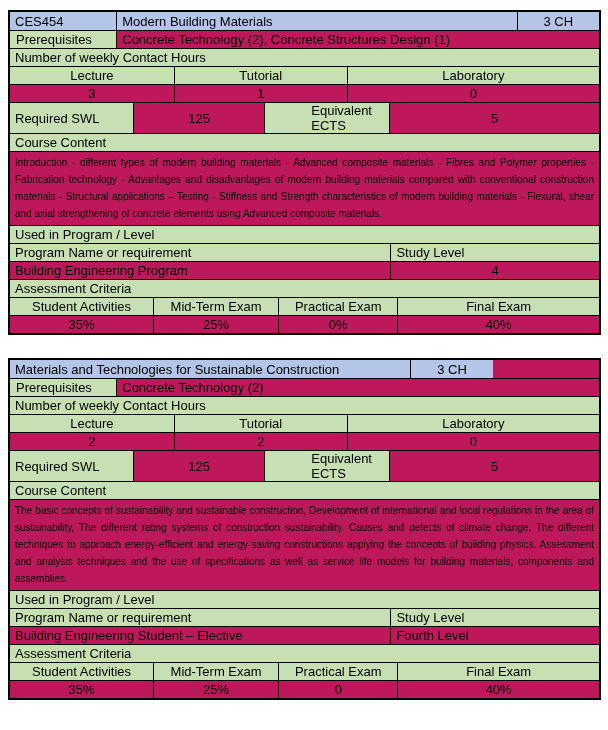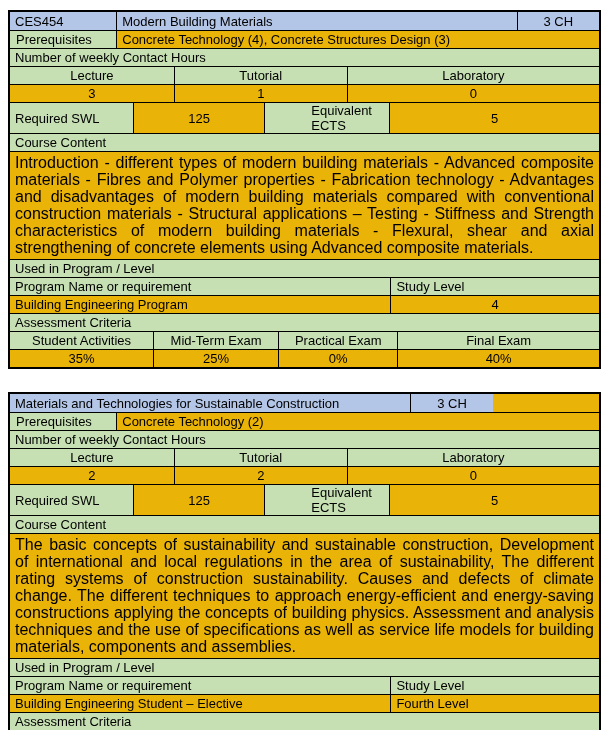--- a/index.html
+++ b/index.html
@@ -7,42 +7,42 @@
     width: 608px; height: 730px;
     background: #ffffff;
     overflow: hidden;
     font-family: "Liberation Sans", sans-serif;
     color: #000000;
   }
   .page { padding-top: 10px; padding-left: 8px; }
   .tbl {
     width: 593px;
     border: 2px solid #000;
-    background: #eab308;
+    background: #be185d;
   }
   .tbl + .tbl { margin-top: 23px; }
   .row { display: flex; min-height: 18px; border-top: 1px solid #000; }
   .row:first-child { border-top: none; }
   .cell {
     display: flex; align-items: center;
     padding: 0 5px;
     font-size: 13px; line-height: 15px;
     border-left: 1px solid #000;
     overflow: hidden;
   }
   .cell:first-child { border-left: none; }
   .center { justify-content: center; text-align: center; }
   .blue  { background: #b4c6e7; }
   .green { background: #c6e0b4; }
   .full { width: 100%; }
   .content-cell {
     display: block;
     width: 100%;
     padding: 2px 5px 3px 5px;
-    font-size: 16px; line-height: 17px;
+    font-size: 10px; line-height: 17px;
     text-align: justify;
   }
   
   .w-code  { width: 18.04%; }
   .w-title { width: 67.96%; }
   .w-ch    { width: 14.00%; }
   
   .w-pre   { width: 18.04%; padding-left: 6px; }
   .w-prev  { width: 81.96%; }
   
@@ -69,21 +69,21 @@
 <div class="page">
 
   <div class="tbl">
     <div class="row">
       <div class="cell blue w-code">CES454</div>
       <div class="cell blue w-title">Modern Building Materials</div>
       <div class="cell blue w-ch center">3 CH</div>
     </div>
     <div class="row">
       <div class="cell green w-pre">Prerequisites</div>
-      <div class="cell w-prev">Concrete Technology (4), Concrete Structures Design (3)</div>
+      <div class="cell w-prev">Concrete Technology (2), Concrete Structures Design (1)</div>
     </div>
     <div class="row">
       <div class="cell green full">Number of weekly Contact Hours</div>
     </div>
     <div class="row">
       <div class="cell green w-c1 center">Lecture</div>
       <div class="cell green w-c2 center">Tutorial</div>
       <div class="cell green w-c3 center">Laboratory</div>
     </div>
     <div class="row">

